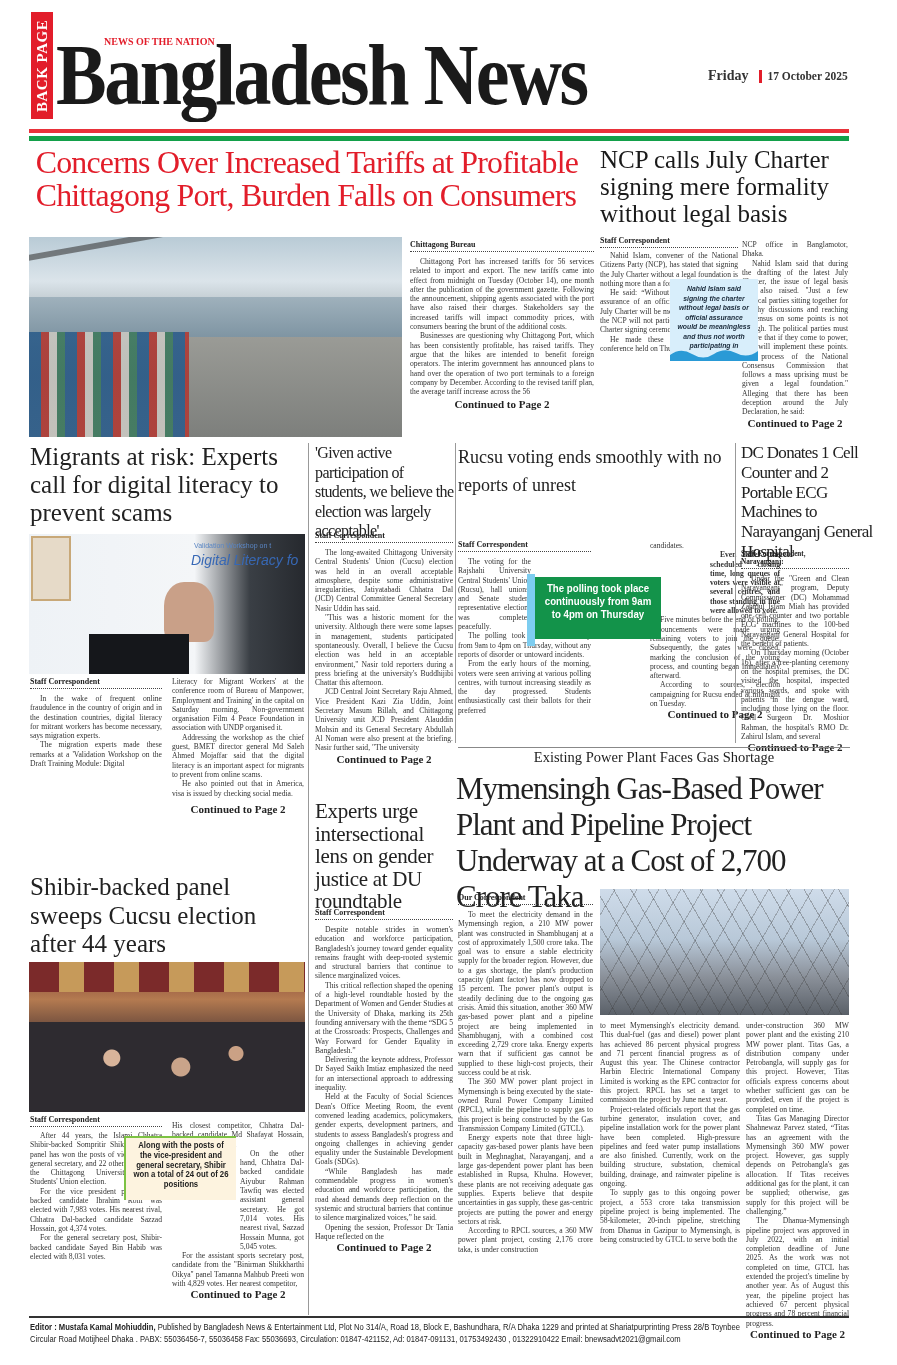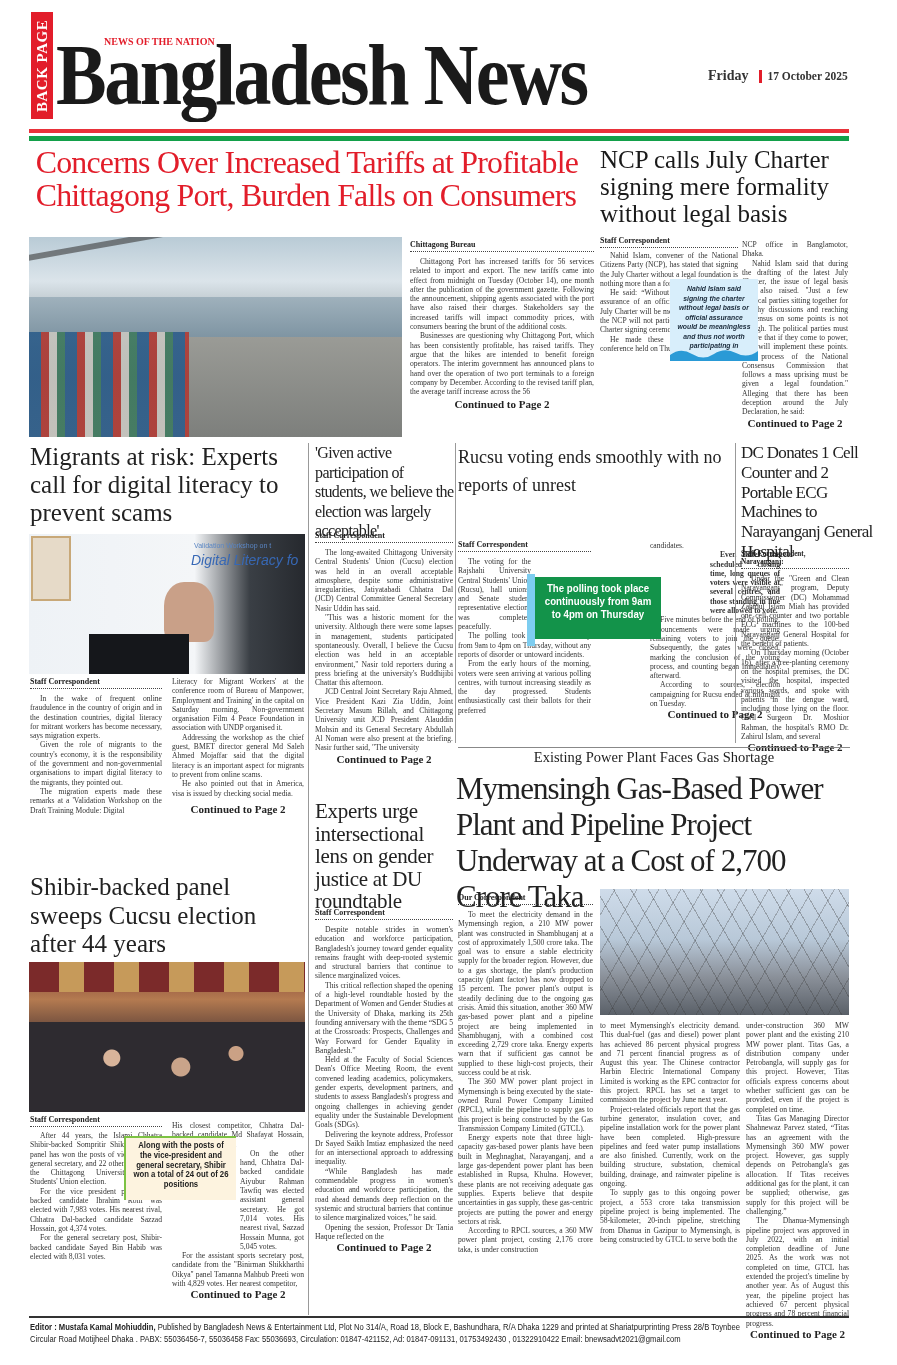--- a/index.html
+++ b/index.html
@@ -127,21 +127,20 @@
   <div style="position:absolute; left:165px; top:8px; font-family:'Liberation Sans',sans-serif; font-size:7px; color:#5a86c4;">Validation Workshop on t</div>
   <div style="position:absolute; left:162px; top:18px; font-family:'Liberation Sans',sans-serif; font-size:14px; color:#3768b5;font-style:italic;">Digital Literacy fo</div>
   <div style="position:absolute; left:135px; top:48px; width:50px; height:60px; border-radius:40% 40% 20% 20%; background:#c9a088;"></div>
   <div style="position:absolute; left:60px; top:100px; width:100px; height:40px; background:#15171b;"></div>
   <div style="position:absolute; left:2px; top:2px; width:40px; height:65px; background:#e6dac8; border:2px solid #c8a878;"></div>
 </div>
 <div class="abs" style="left:30px; top:677px; width:132px;">
   <div class="byline">Staff Correspondent</div>
   <div class="body" style="margin-top:5px;">
     <p>In the wake of frequent online fraudulence in the country of origin and in the destination countries, digital literacy for mitrant workers has become necessary, says migration experts.</p>
-    <p>Given the role of migrants to the country's economy, it is the responsibility of the government and non-governmental organisations to impart digital literacy to the migrants, they pointed out.</p>
     <p>The migration experts made these remarks at a 'Validation Workshop on the Draft Training Module: Digital</p>
   </div>
 </div>
 <div class="abs" style="left:172px; top:677px; width:132px;">
   <div class="body">
     <p style="text-indent:0">Literacy for Migrant Workers' at the conference room of Bureau of Manpower, Employment and Training' in the capital on Saturday morning. Non-government organisation Film 4 Peace Foundation in association with UNDP organised it.</p>
     <p>Addressing the workshop as the chief guest, BMET director general Md Saleh Ahmed Mojaffar said that the digital literacy is an important aspect for migrants to prevent from online scams.</p>
     <p>He also pointed out that in America, visa is issued by checking social media.</p>
   </div>
   <div class="cont" style="margin-top:5px;">Continued to Page 2</div>
@@ -225,22 +224,22 @@
   <div class="cont">Continued to Page 2</div>
 </div>
 
 <div class="abs vrule" style="left:308px; top:800px; height:515px;"></div>
 <div class="abs hl" style="left:315px; top:800px; width:140px; font-size:21px; line-height:22.5px; letter-spacing:-0.3px;">Experts urge intersectional lens on gender justice at DU roundtable</div>
 <div class="abs" style="left:315px; top:908px; width:138px;">
   <div class="byline">Staff Correspondent</div>
   <div class="body" style="margin-top:5px;">
     <p>Despite notable strides in women's education and workforce participation, Bangladesh's journey toward gender equality remains fraught with deep-rooted systemic and structural barriers that continue to silence marginalized voices.</p>
     <p>This critical reflection shaped the opening of a high-level roundtable hosted by the Department of Women and Gender Studies at the University of Dhaka, marking its 25th founding anniversary with the theme “SDG 5 at the Crossroads: Prospects, Challenges and Way Forward for Gender Equality in Bangladesh.”</p>
+    <p>Delivering the keynote address, Professor Dr Sayed Saikh Imtiaz emphasized the need for an intersectional approach to addressing inequality.</p>
     <p>Held at the Faculty of Social Sciences Dean's Office Meeting Room, the event convened leading academics, policymakers, gender experts, development partners, and students to assess Bangladesh's progress and ongoing challenges in achieving gender equality under the Sustainable Development Goals (SDGs).</p>
-    <p>Delivering the keynote address, Professor Dr Sayed Saikh Imtiaz emphasized the need for an intersectional approach to addressing inequality.</p>
     <p>“While Bangladesh has made commendable progress in women's education and workforce participation, the road ahead demands deep reflection on the systemic and structural barriers that continue to silence marginalized voices,” he said.</p>
     <p>Opening the session, Professor Dr Tania Haque reflected on the</p>
   </div>
   <div class="cont">Continued to Page 2</div>
 </div>
 
 <div class="abs hl" style="left:30px; top:873px; width:276px; font-size:25px; line-height:28.5px;">Shibir-backed panel sweeps Cucsu election after 44 years</div>
 <div class="abs img shibir-img" title="Students celebrating election results">
   <div style="position:absolute; left:0; top:0; width:100%; height:30px; background: repeating-linear-gradient(90deg,#7b2a2a 0 30px,#c69a5a 30px 55px);"></div>
   <div style="position:absolute; left:0; top:60px; width:100%; height:90px; background: radial-gradient(circle at 30% 40%, #d8b49a 0 8px, transparent 9px), radial-gradient(circle at 55% 50%, #c9a48a 0 9px, transparent 10px), radial-gradient(circle at 75% 35%, #caa185 0 7px, transparent 8px), #2e2b30;"></div>

